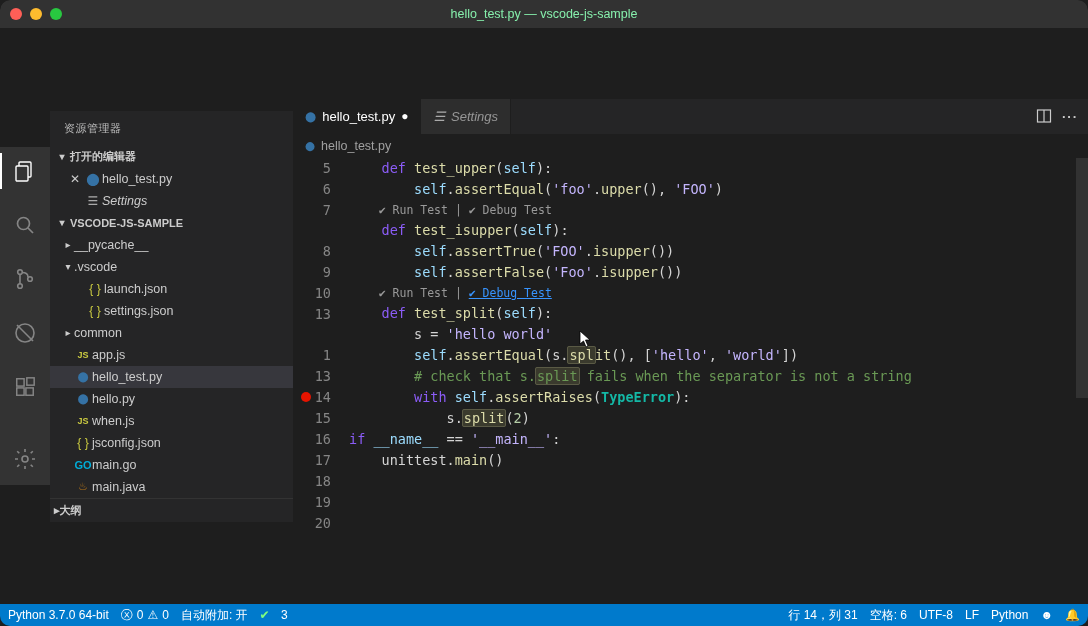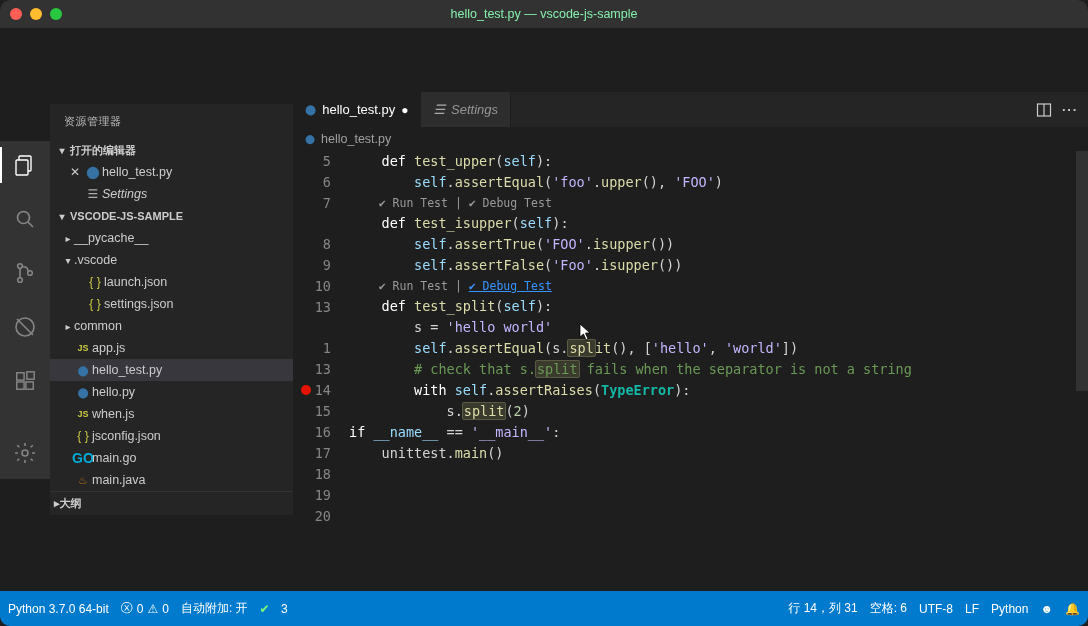--- a/index.html
+++ b/index.html
@@ -48,32 +48,32 @@
   .tab.active { background:#1e1e1e; color:#fff; font-style:normal;}
   .tab-spacer { flex:1; }
   .tab-actions { display:flex; align-items:center; gap:10px; padding:0 10px; color:#ccc;}
   .breadcrumb { height:24px; display:flex; align-items:center; padding-left:12px; color:#a0a0a0; font-size:12.5px; gap:6px; background:#1e1e1e;}
   .code { flex:1; display:flex; font-family: Menlo, Consolas, monospace; font-size:13.5px; line-height:21px; position:relative;}
   .gutter { width:56px; text-align:right; color:#858585; padding-right:18px; position:relative;}
   .gutter .bp { position:absolute; left:8px; width:10px; height:10px; border-radius:50%; background:#e51400; top:5px;}
   .lines { flex:1; white-space:pre; color:#d4d4d4; position:relative;}
   .codelens { color:#999; font-size:11.5px; line-height:20px; padding-left: 2px;}
   .codelens a { color:#3794ff; text-decoration:underline;}
-  .kw { color:#ffffff;}
+  .kw { color:#8b5cf6;}
   .fn { color:#dcdcaa;}
   .self { color:#9cdcfe;}
   .str { color:#c4b5fd;}
   .num { color:#b5cea8;}
   .typ { color:#14b8a6;font-weight:bold;}
   .cmt { color:#6a9955;}
   .hl { background:#3a3a2d; border:1px solid #5a5a45; border-radius:2px; padding:0 1px; margin:0 -1px;}
   .mini { position:absolute; right:0; top:0; width:12px; height:100%; background:#1e1e1e;}
   .mini .thumb { position:absolute; right:0; width:12px; background:rgba(200,200,200,0.12);}
   
-  .status { height:35px; background:#007acc; display:flex; align-items:center; color:#fff; font-size:12px; padding:0 8px; gap:12px;}
+  .status { height:22px; background:#007acc; display:flex; align-items:center; color:#fff; font-size:12px; padding:0 8px; gap:12px;}
   .status .sp { flex:1; }
   .status .item { display:flex; align-items:center; gap:4px;}
   .tick { color:#7fff7f;}
   
   .ico-py { color:#3572A5;}
   .ico-json { color:#cbcb41;}
   .ico-js { color:#cbcb41;}
   .ico-go { color:#00ADD8;}
   .ico-java { color:#b07219;}
   .ico-settings { color:#aaa;}
@@ -218,21 +218,21 @@
         </div>
         <div class="row">
           <span class="indent" style="width:12px"></span>
           <span class="chev"></span>
           <span class="icon ico-json">{ }</span>
           <span class="label">jsconfig.json</span>
         </div>
         <div class="row">
           <span class="indent" style="width:12px"></span>
           <span class="chev"></span>
-          <span class="icon ico-go" style="font-size:14px;font-weight:bold">GO</span>
+          <span class="icon ico-go" style="font-size:11px;font-weight:bold">GO</span>
           <span class="label">main.go</span>
         </div>
         <div class="row">
           <span class="indent" style="width:12px"></span>
           <span class="chev"></span>
           <span class="icon ico-java" style="font-size:11px">♨</span>
           <span class="label">main.java</span>
         </div>
       </div>
 

